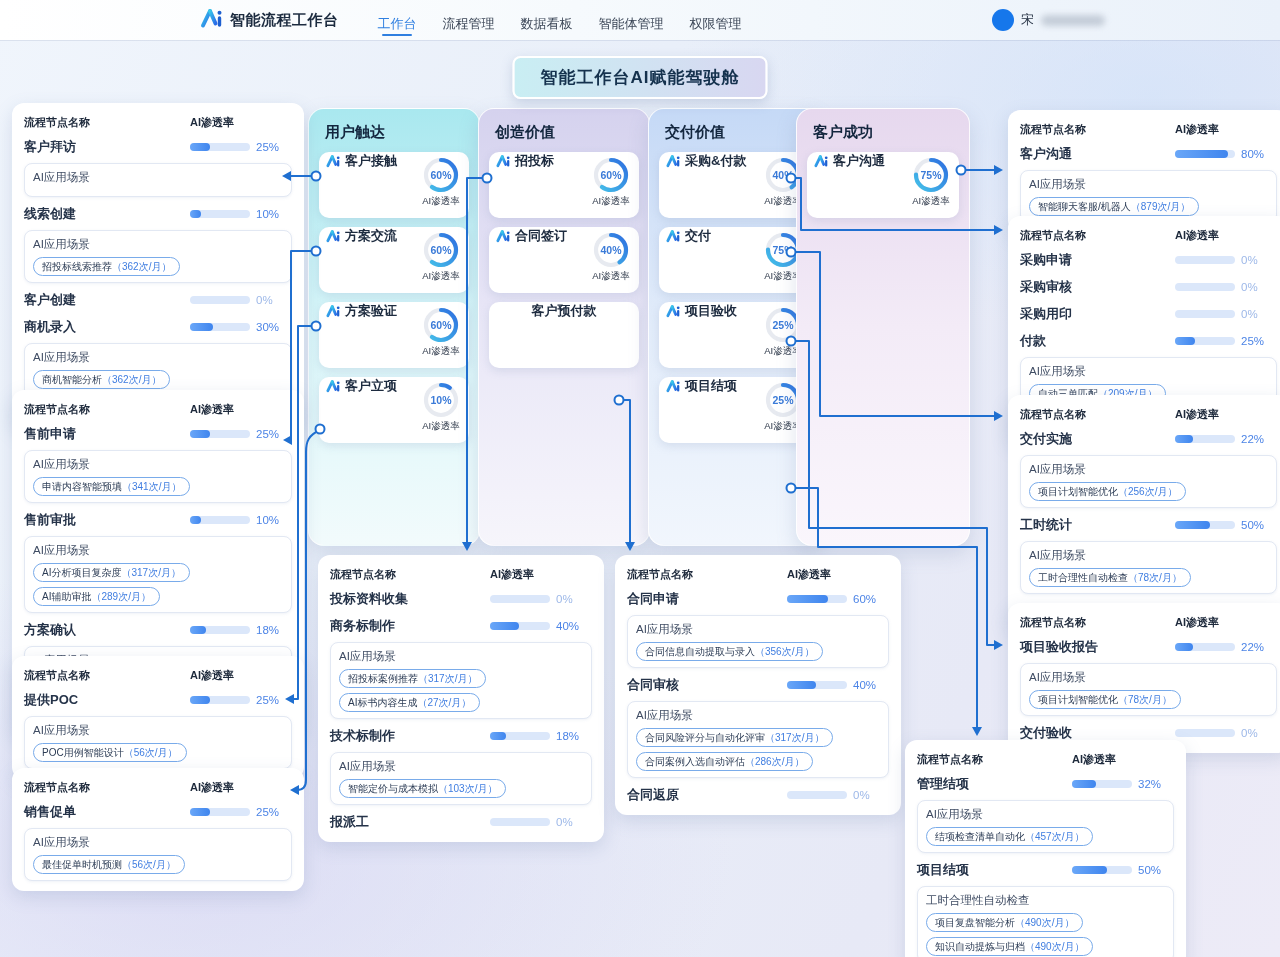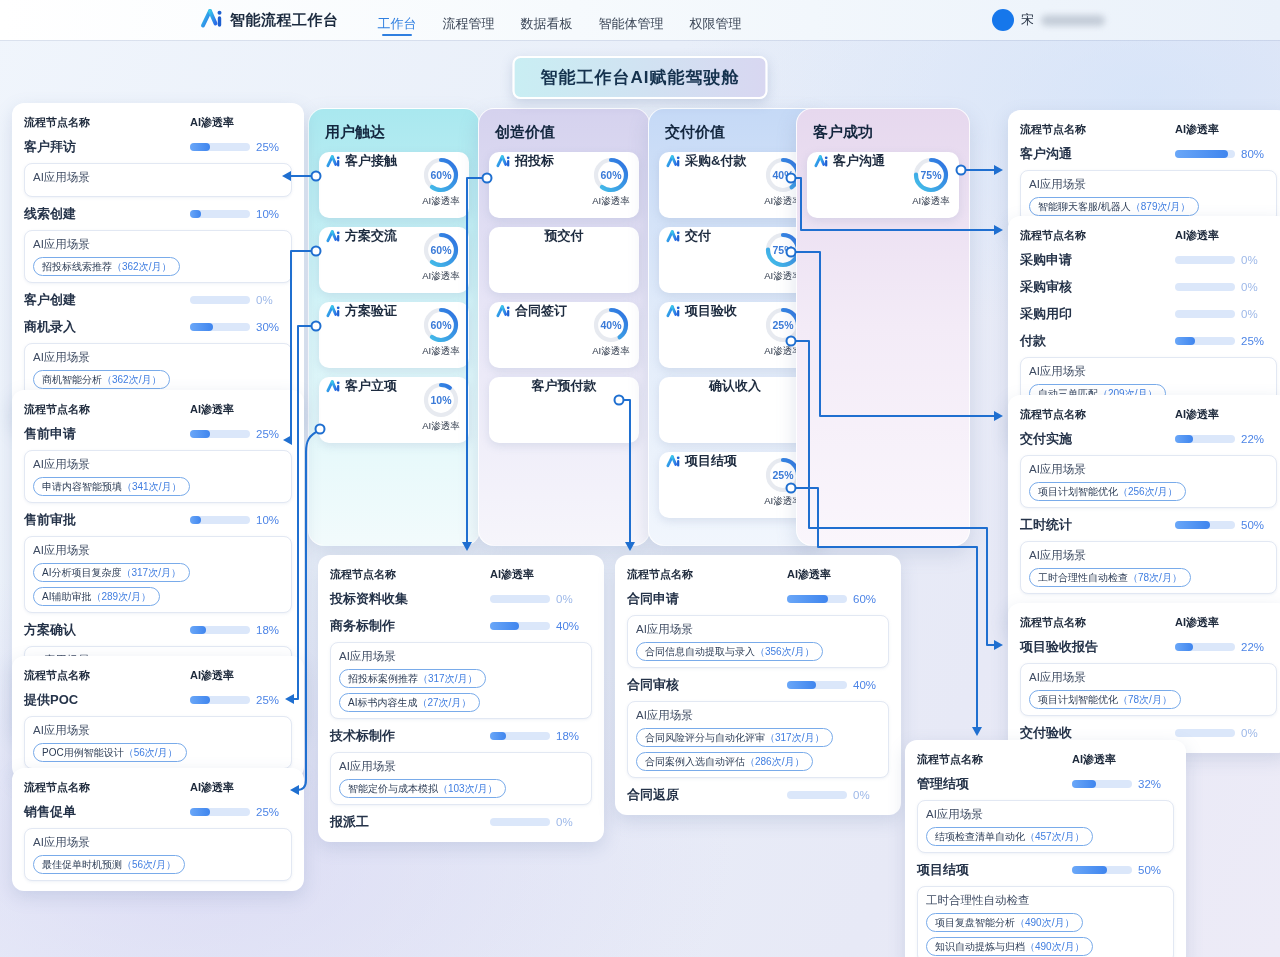--- a/index.html
+++ b/index.html
@@ -226,25 +226,20 @@
         </div>
         <div class="gauge">
           <svg viewBox="0 0 42 42">
             <circle cx="21" cy="21" r="15" stroke="#e7eaf0" stroke-width="4.2" fill="none"></circle>
             <circle cx="21" cy="21" r="15" stroke="url(#arcgrad)" stroke-width="4.2" fill="none" stroke-linecap="round" stroke-dasharray="56.5 94.2" transform="rotate(-90 21 21)"></circle>
             <text x="21" y="24.5" text-anchor="middle" font-size="10.5" font-weight="bold" fill="#3b7bd8">60%</text>
           </svg>
           <div class="gauge-label">AI渗透率</div>
         </div>
       </div>
-      <div class="node plain">
-        <div class="node-name">
-          <span>预交付</span>
-        </div>
-      </div>
       <div class="node">
         <div class="node-name">
           <svg width="15" height="14" viewBox="0 0 24 22">
             <path d="M3,18.5 L10,4" stroke="url(#aigrad)" stroke-width="4.5" stroke-linecap="round" fill="none"></path>
             <path d="M10,4 L15.5,16.5" stroke="url(#aigrad)" stroke-width="4.5" stroke-linecap="round" fill="none"></path>
             <path d="M19.5,11 L19.5,18" stroke="#1d5fd0" stroke-width="3.6" stroke-linecap="round"></path>
             <circle cx="19.5" cy="5.8" r="2.2" fill="#1d5fd0"></circle>
           </svg>
           <span>合同签订</span>
         </div>
@@ -313,25 +308,20 @@
           </svg>
           <span>项目验收</span>
         </div>
         <div class="gauge">
           <svg viewBox="0 0 42 42">
             <circle cx="21" cy="21" r="15" stroke="#e7eaf0" stroke-width="4.2" fill="none"></circle>
             <circle cx="21" cy="21" r="15" stroke="url(#arcgrad)" stroke-width="4.2" fill="none" stroke-linecap="round" stroke-dasharray="23.6 94.2" transform="rotate(-90 21 21)"></circle>
             <text x="21" y="24.5" text-anchor="middle" font-size="10.5" font-weight="bold" fill="#3b7bd8">25%</text>
           </svg>
           <div class="gauge-label">AI渗透率</div>
-        </div>
-      </div>
-      <div class="node plain">
-        <div class="node-name">
-          <span>确认收入</span>
         </div>
       </div>
       <div class="node">
         <div class="node-name">
           <svg width="15" height="14" viewBox="0 0 24 22">
             <path d="M3,18.5 L10,4" stroke="url(#aigrad)" stroke-width="4.5" stroke-linecap="round" fill="none"></path>
             <path d="M10,4 L15.5,16.5" stroke="url(#aigrad)" stroke-width="4.5" stroke-linecap="round" fill="none"></path>
             <path d="M19.5,11 L19.5,18" stroke="#1d5fd0" stroke-width="3.6" stroke-linecap="round"></path>
             <circle cx="19.5" cy="5.8" r="2.2" fill="#1d5fd0"></circle>
           </svg>

